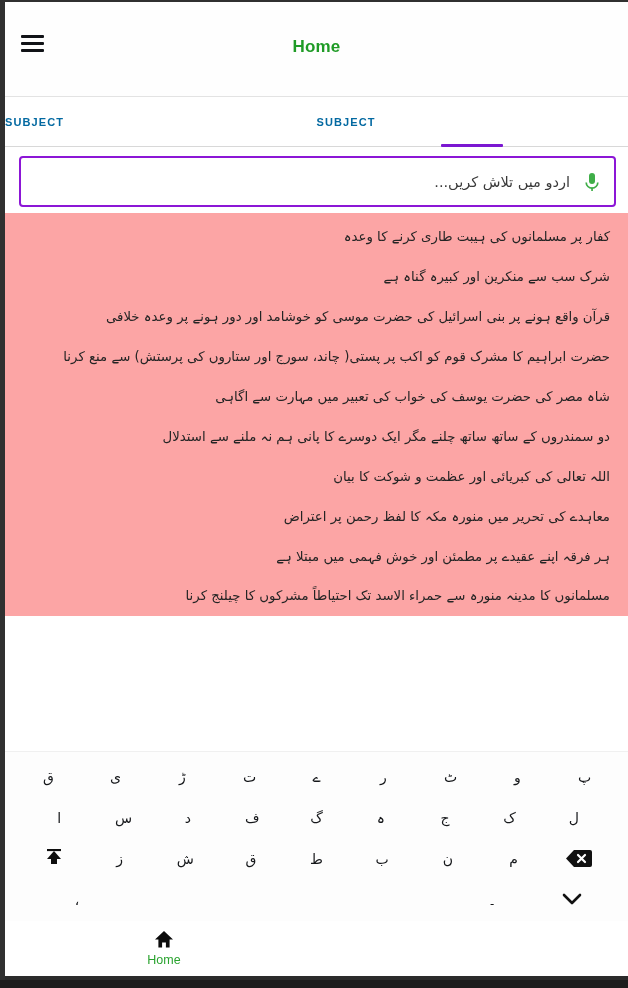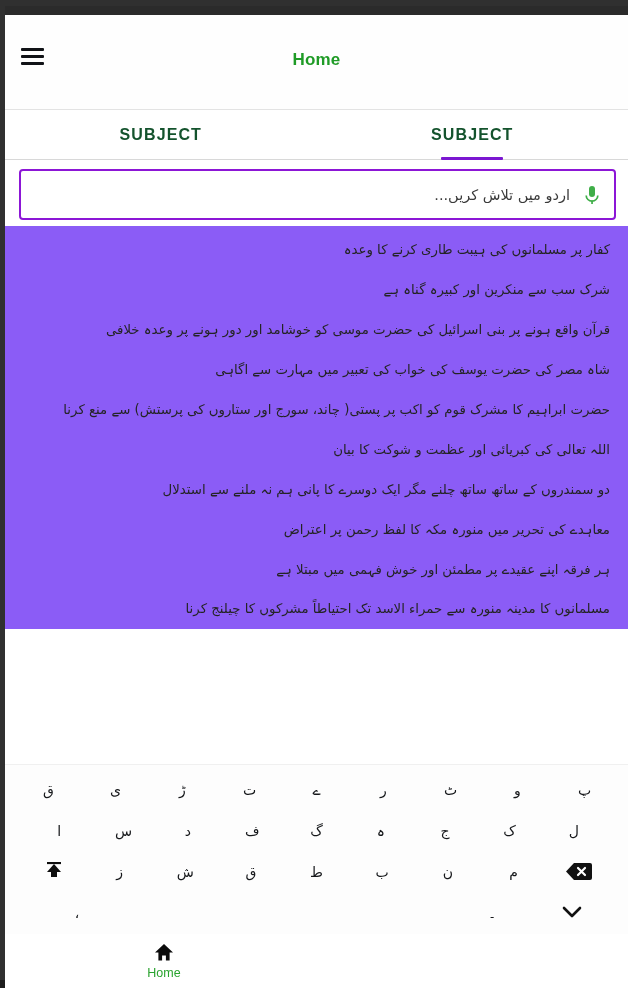--- a/index.html
+++ b/index.html
@@ -31,21 +31,21 @@
     background: #303030;
   }
   .frame-edge-bottom {
     position: absolute; bottom: 0; left: 0;
     width: 628px; height: 8px;
     background: #1d1d1d;
   }
 
   #app {
     position: absolute;
-    top: 15px; left: 5px;
+    top: 2px; left: 5px;
     width: 623px;
     height: 974px;
     background: #ffffff;
     overflow: hidden;
   }
 
   
   .appbar {
     position: relative;
     height: 95px;
@@ -86,25 +86,24 @@
     display: flex;
     height: 50px;
     background: #ffffff;
     border-bottom: 1px solid #d8d8d8;
   }
   .tab {
     flex: 1 1 50%;
     position: relative;
     display: flex;
     align-items: center;
-    justify-content: center;
-    font-size: 16px;
+    font-size: 11px;
     font-weight: bold;
     letter-spacing: 1.1px;
-    color: #14532d;
+    color: #0369a1;
     cursor: pointer;
     user-select: none;
   }
   .tab .tab-underline {
     position: absolute;
     bottom: -1px;
     left: 50%;
     transform: translateX(-50%);
     width: 62px;
     height: 3.5px;
@@ -146,21 +145,21 @@
     font-family: "DejaVu Sans", "Liberation Sans", sans-serif;
     font-size: 14.5px;
     color: #2e2e2e;
     padding: 0 12px 0 0;
     height: 100%;
   }
   .search-input::placeholder { color: #3a3a3a; opacity: 1; }
 
   
   .results {
-    background: #8b5cf6;
+    background: #fca5a5;
     padding: 4px 16px 0 16px;
     direction: rtl;
   }
   .result-item {
     display: block;
     text-align: right;
     direction: rtl;
     font-family: "DejaVu Sans", "Liberation Sans", sans-serif;
     font-size: 13.3px;
     line-height: 1.35;
@@ -280,24 +279,24 @@
           </svg>
         </span>
         <input class="search-input" type="text" placeholder="اردو میں تلاش کریں..." style="">
       </div>
     </div>
 
     <div class="results">
       <div class="result-item">کفار پر مسلمانوں کی ہیبت طاری کرنے کا وعدہ</div>
       <div class="result-item">شرک سب سے منکرین اور کبیرہ گناہ ہے</div>
       <div class="result-item">قرآن واقع ہونے پر بنی اسرائیل کی حضرت موسی کو خوشامد اور دور ہونے پر وعدہ خلافی</div>
+      <div class="result-item">حضرت ابراہیم کا مشرک قوم کو اکب پر پستی( چاند، سورج اور ستاروں کی پرستش) سے منع کرنا</div>
       <div class="result-item">شاہ مصر کی حضرت یوسف کی خواب کی تعبیر میں مہارت سے اگاہی</div>
-      <div class="result-item">حضرت ابراہیم کا مشرک قوم کو اکب پر پستی( چاند، سورج اور ستاروں کی پرستش) سے منع کرنا</div>
+      <div class="result-item">دو سمندروں کے ساتھ ساتھ چلنے مگر ایک دوسرے کا پانی ہم نہ ملنے سے استدلال</div>
       <div class="result-item">اللہ تعالی کی کبریائی اور عظمت و شوکت کا بیان</div>
-      <div class="result-item">دو سمندروں کے ساتھ ساتھ چلنے مگر ایک دوسرے کا پانی ہم نہ ملنے سے استدلال</div>
       <div class="result-item">معاہدے کی تحریر میں منورہ مکہ کا لفظ رحمن پر اعتراض</div>
       <div class="result-item">ہر فرقہ اپنے عقیدے پر مطمئن اور خوش فہمی میں مبتلا ہے</div>
       <div class="result-item">مسلمانوں کا مدینہ منورہ سے حمراء الاسد تک احتیاطاً مشرکوں کا چیلنج کرنا</div>
     </div>
 
     <div class="keyboard">
 
       <div class="kb-row row1">
         <div class="key">ق</div>
         <div class="key">ی</div>

